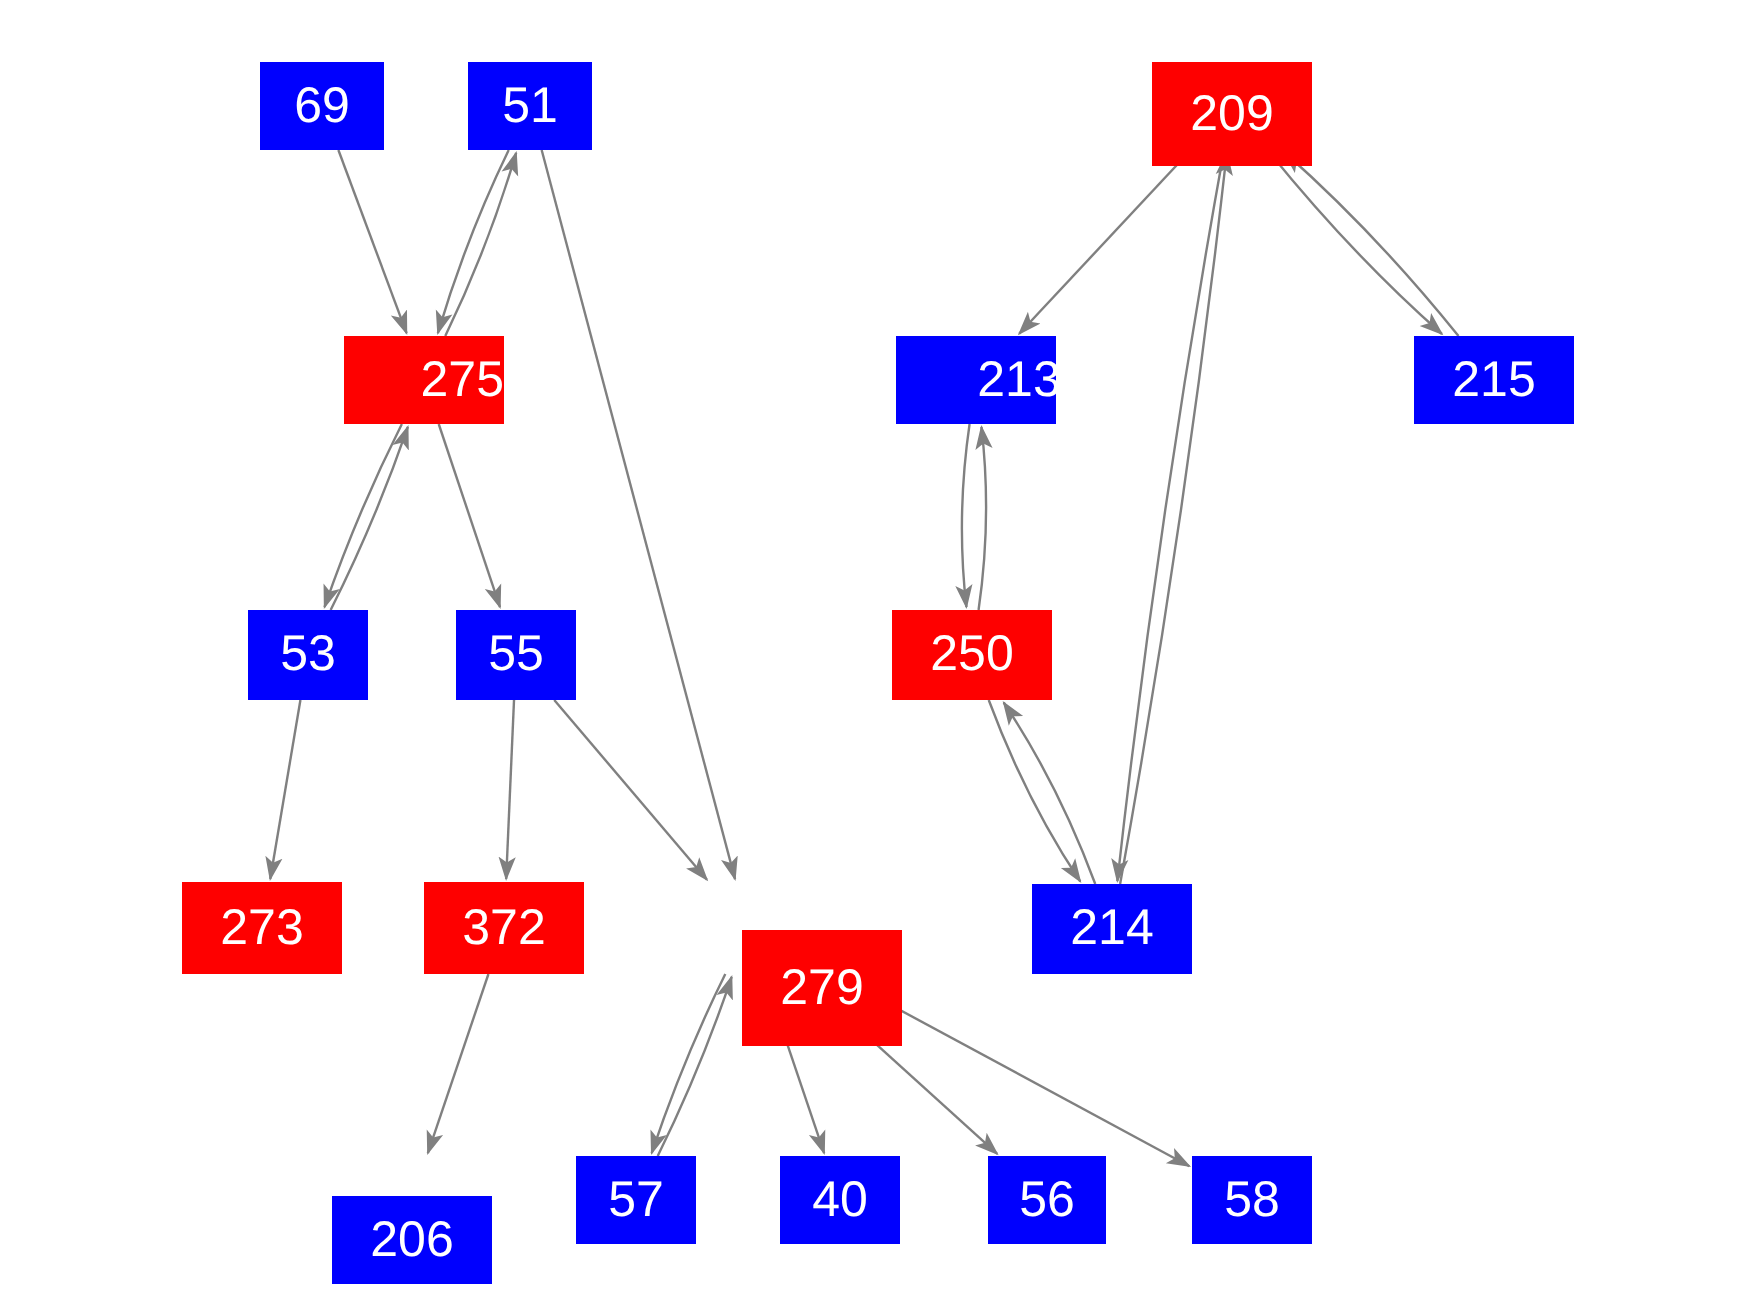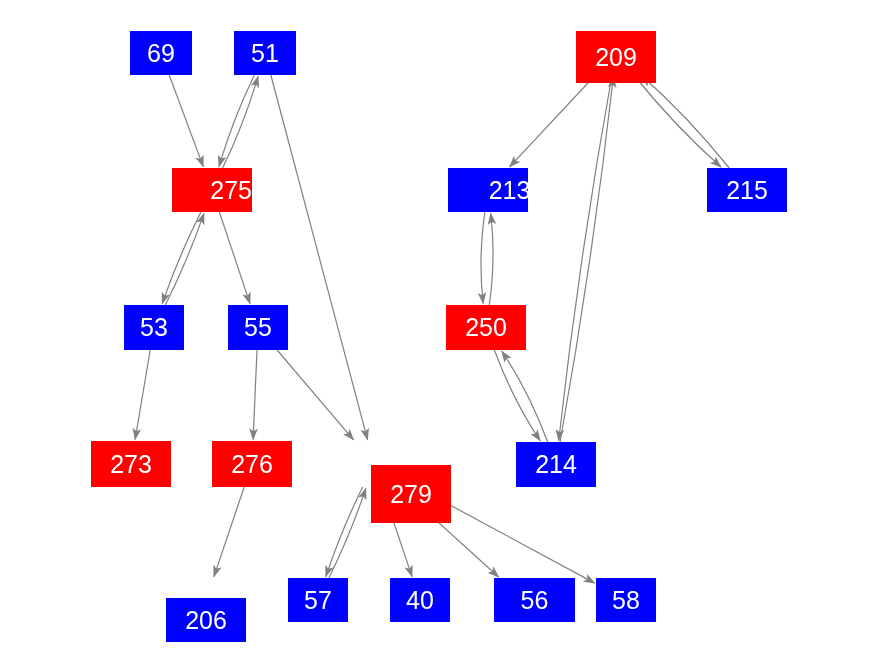--- a/index.html
+++ b/index.html
@@ -93,37 +93,37 @@
       <div class="graph-node blue" style="left: 228px; top: 305px; width: 60px; height: 45px;">
         <span class="node-label">55</span>
       </div>
       <div class="graph-node red" style="left: 446px; top: 305px; width: 80px; height: 45px;">
         <span class="node-label">250</span>
       </div>
       <div class="graph-node red" style="left: 91px; top: 441px; width: 80px; height: 46px;">
         <span class="node-label">273</span>
       </div>
       <div class="graph-node red" style="left: 212px; top: 441px; width: 80px; height: 46px;">
-        <span class="node-label">276</span>
+        <span class="node-label">372</span>
       </div>
       <div class="graph-node red" style="left: 334px; top: 465px; width: 80px; height: 58px; margin-left: 37px;">
         <span class="node-label">279</span>
       </div>
       <div class="graph-node blue" style="left: 516px; top: 442px; width: 80px; height: 45px;">
         <span class="node-label">214</span>
       </div>
       <div class="graph-node blue" style="left: 166px; top: 578px; width: 80px; height: 44px; margin-top: 20px;">
         <span class="node-label">206</span>
       </div>
       <div class="graph-node blue" style="left: 288px; top: 578px; width: 60px; height: 44px;">
         <span class="node-label">57</span>
       </div>
       <div class="graph-node blue" style="left: 390px; top: 578px; width: 60px; height: 44px;">
         <span class="node-label">40</span>
       </div>
-      <div class="graph-node blue" style="left: 494px; top: 578px; width: 81px; height: 44px;">
+      <div class="graph-node blue" style="left: 494px; top: 578px; width: 59px; height: 44px;">
         <span class="node-label">56</span>
       </div>
       <div class="graph-node blue" style="left: 596px; top: 578px; width: 60px; height: 44px;">
         <span class="node-label">58</span>
       </div>
     </div>
 </div>
 
 </body></html>

